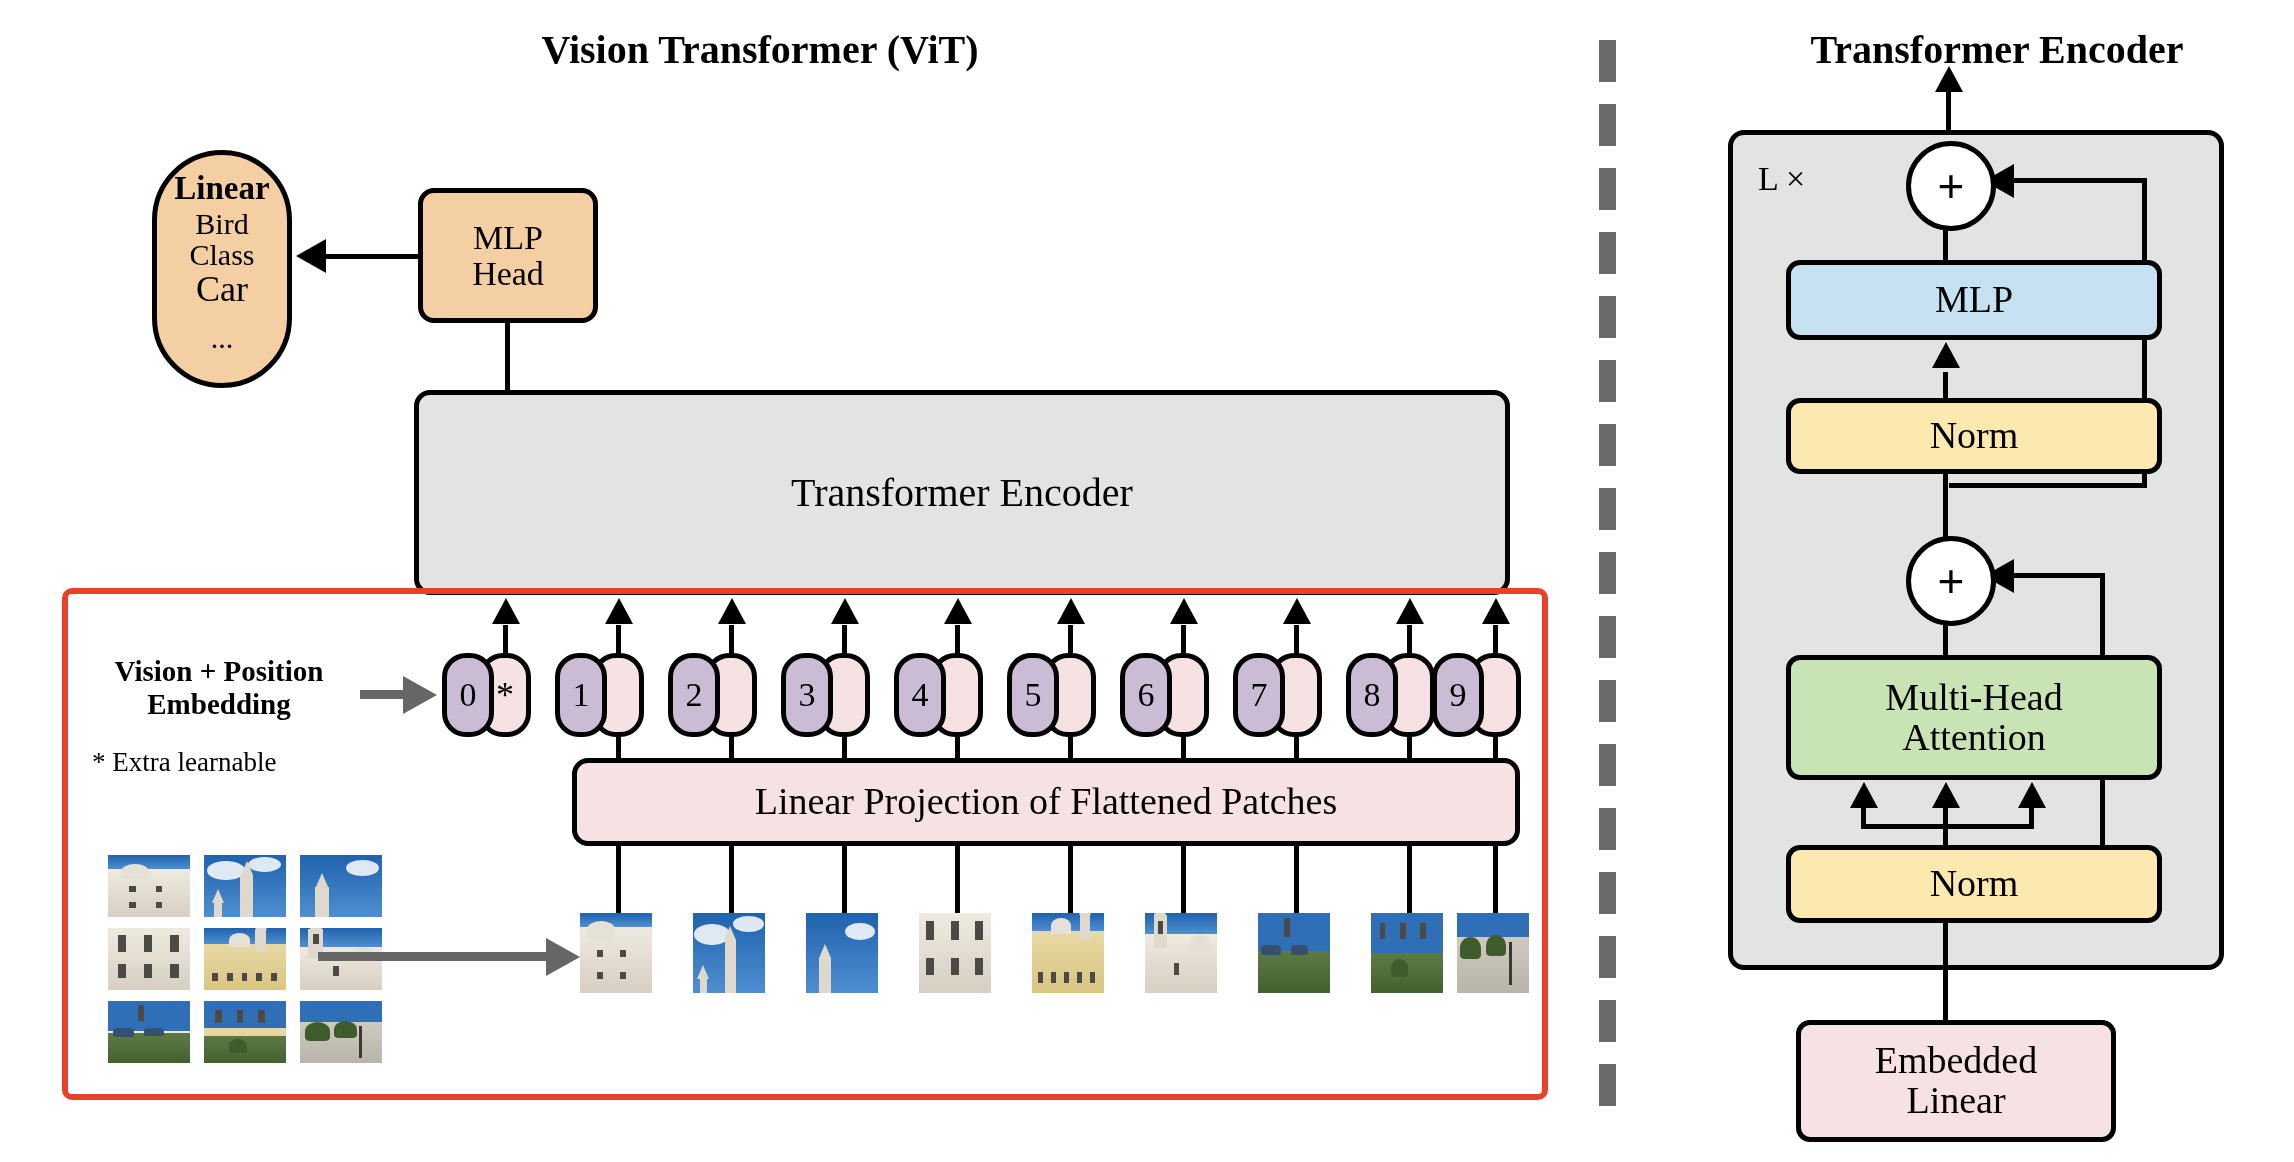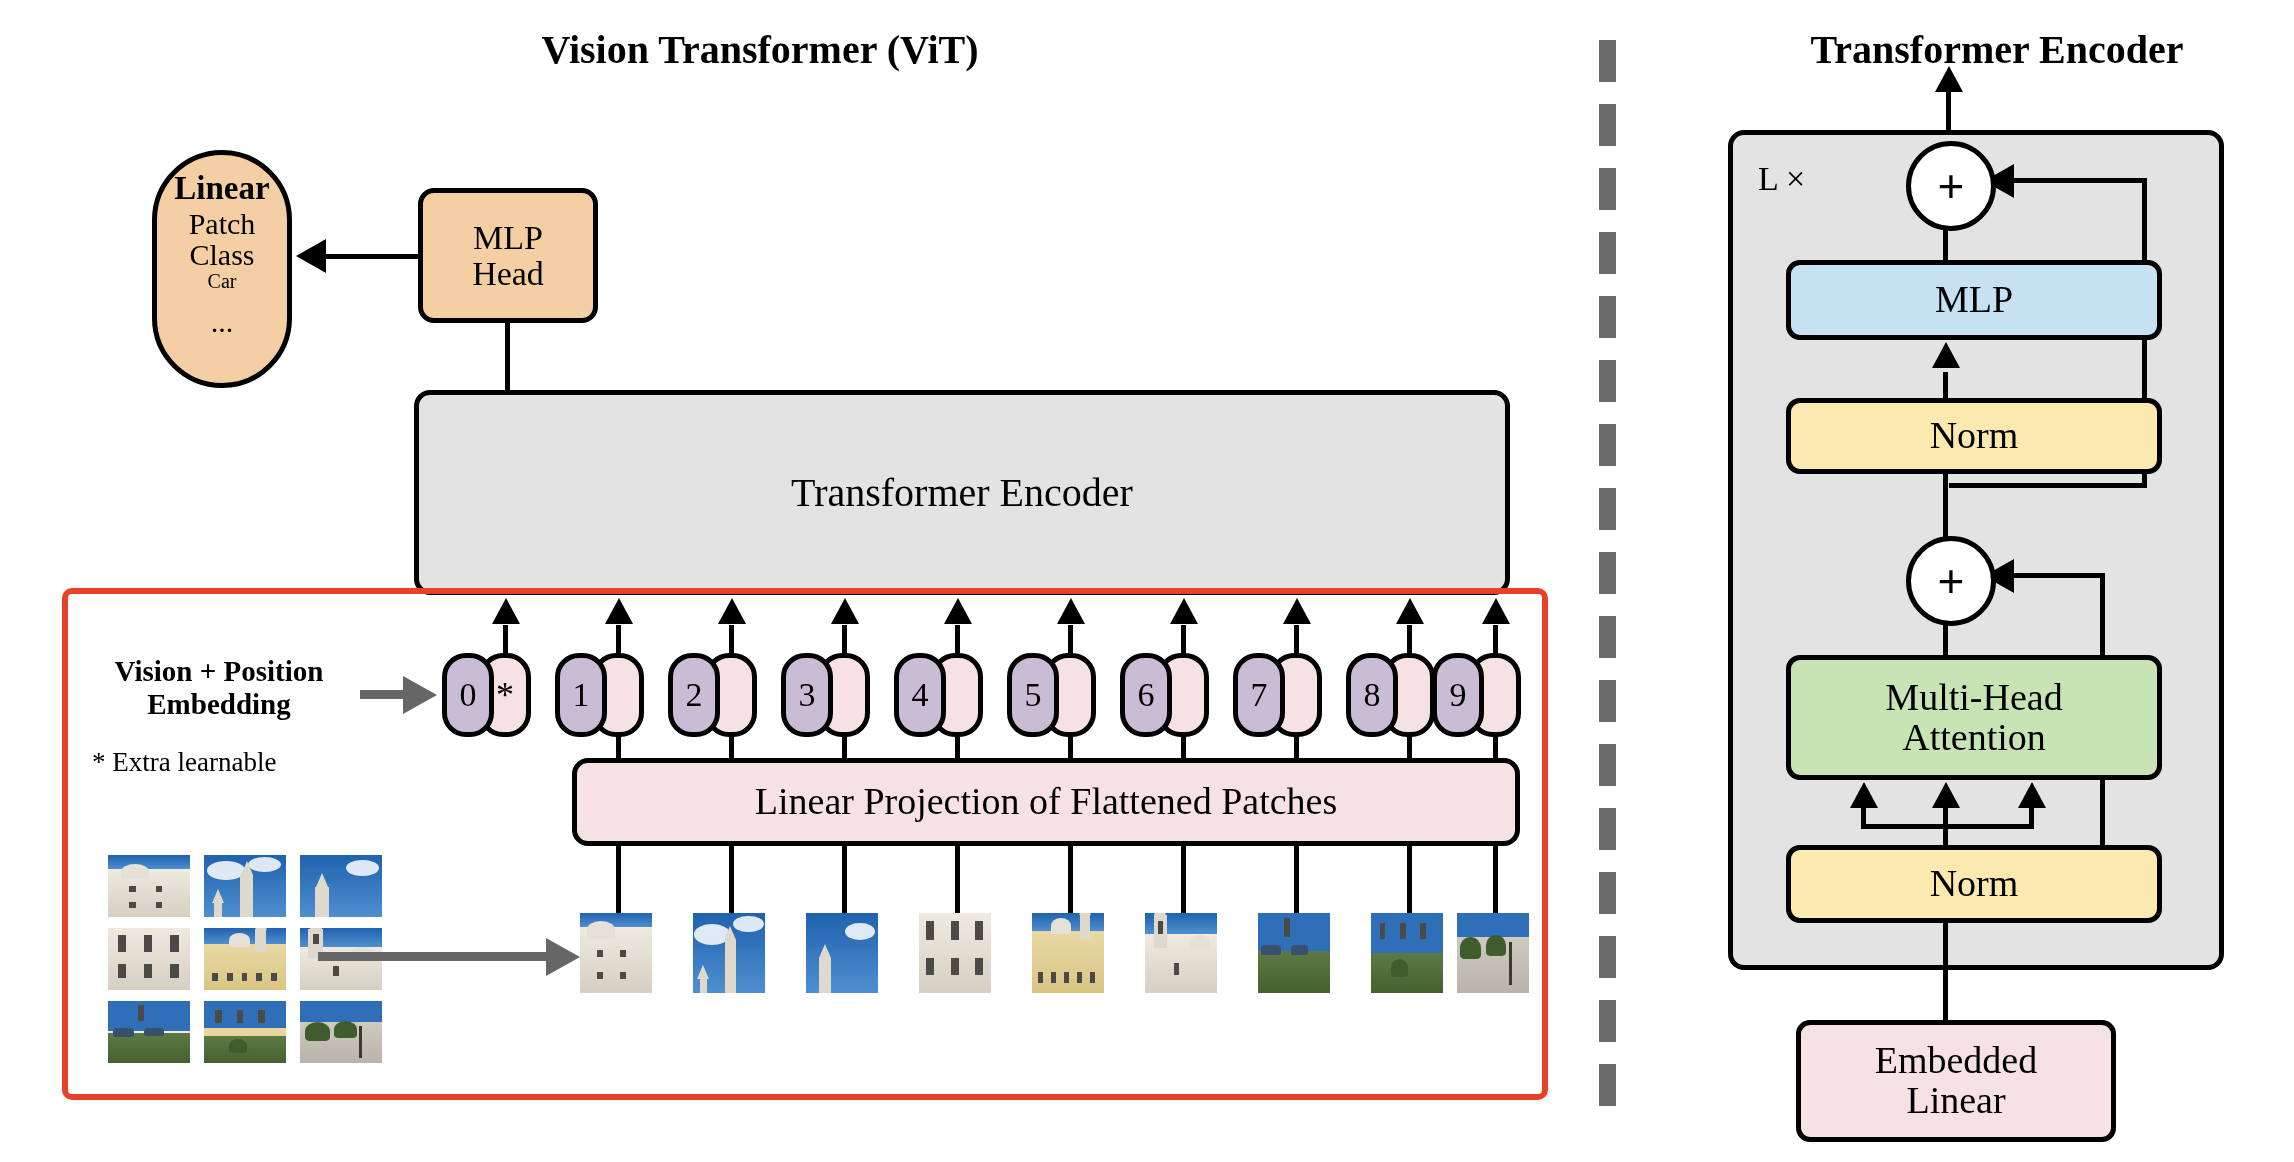--- a/index.html
+++ b/index.html
@@ -65,23 +65,23 @@
   .mono{font-family:"Liberation Mono","DejaVu Sans Mono",monospace;}
 </style>
 </head>
 <body>
 
 <div class="abs title" style="left:500px;top:26px;width:520px;font-size:40px;">Vision Transformer (ViT)</div>
 
 <div class="node" style="left:152px;top:150px;width:140px;height:238px;border-radius:70px;
             background:#f5cfa4;flex-direction:column;justify-content:flex-start;padding-top:16px;">
   <div style="font-weight:bold;font-size:33px;margin-bottom:2px;">Linear</div>
-  <div style="font-size:30px;">Patch</div>
+  <div style="font-size:30px;">Bird</div>
   <div style="font-size:30px;">Class</div>
-  <div style="font-size:20px;">Car</div>
+  <div style="font-size:36px;">Car</div>
   <div style="font-size:30px;margin-top:14px;">...</div>
 </div>
 
 <div class="hline" style="left:322px;top:254px;width:100px;"></div>
 <div class="leftarrow" style="left:296px;top:239px;"></div>
 
 <div class="node" style="left:418px;top:188px;width:180px;height:135px;border-radius:16px;
             background:#f5cfa4;flex-direction:column;font-size:34px;">
 
   <div>MLP</div>

